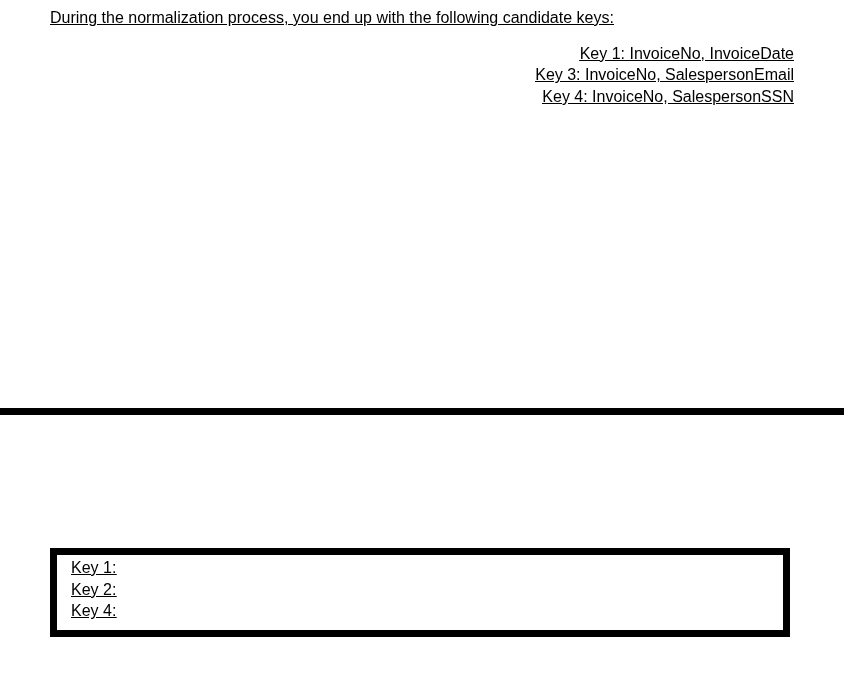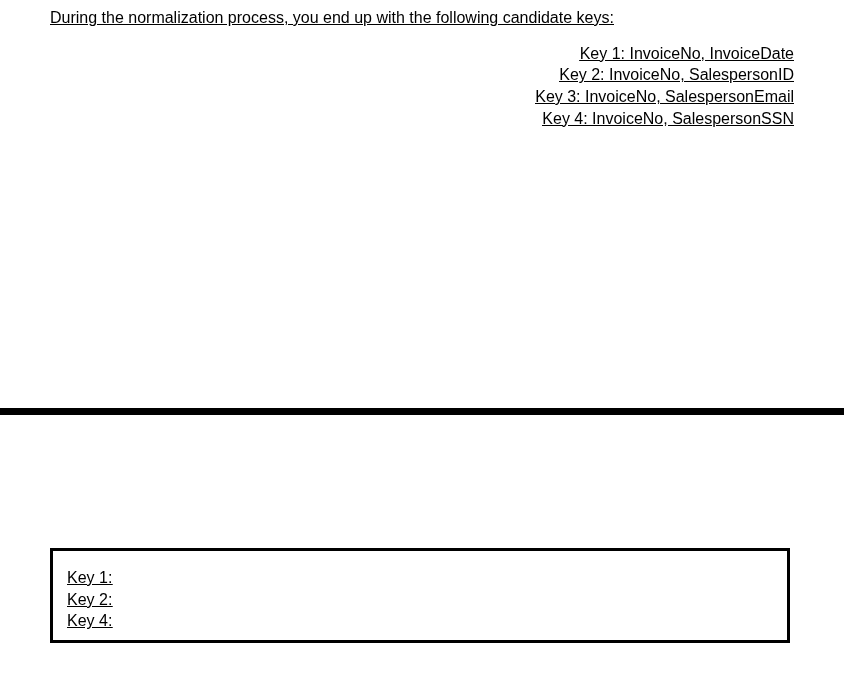--- a/index.html
+++ b/index.html
@@ -42,33 +42,32 @@
       height: 7px;
       background: #000;
     }
     .answer-section {
       position: absolute;
       top: 548px;
       left: 50px;
       width: 740px;
     }
     .answer-box {
-      border: 3px solid #000000;
-      padding: 16px 12px 8px 14px;
+      border: 7px solid #000000;
+      padding: 2px 12px 8px 14px;
       line-height: 1.35;
     }
   </style>
 </head>
 <body>
 
 <div class="content-top">
   <p class="intro">During the normalization process, you end up with the following candidate keys:</p>
   <div class="keys-list">
     <div>Key 1: InvoiceNo, InvoiceDate</div>
-    <div>Key 2: InvoiceNo, SalespersonID</div>
     <div>Key 3: InvoiceNo, SalespersonEmail</div>
     <div>Key 4: InvoiceNo, SalespersonSSN</div>
   </div>
 </div>
 
 <div class="divider"></div>
 
 <div class="answer-section">
   <div class="answer-box">
     <div>Key 1:</div>

